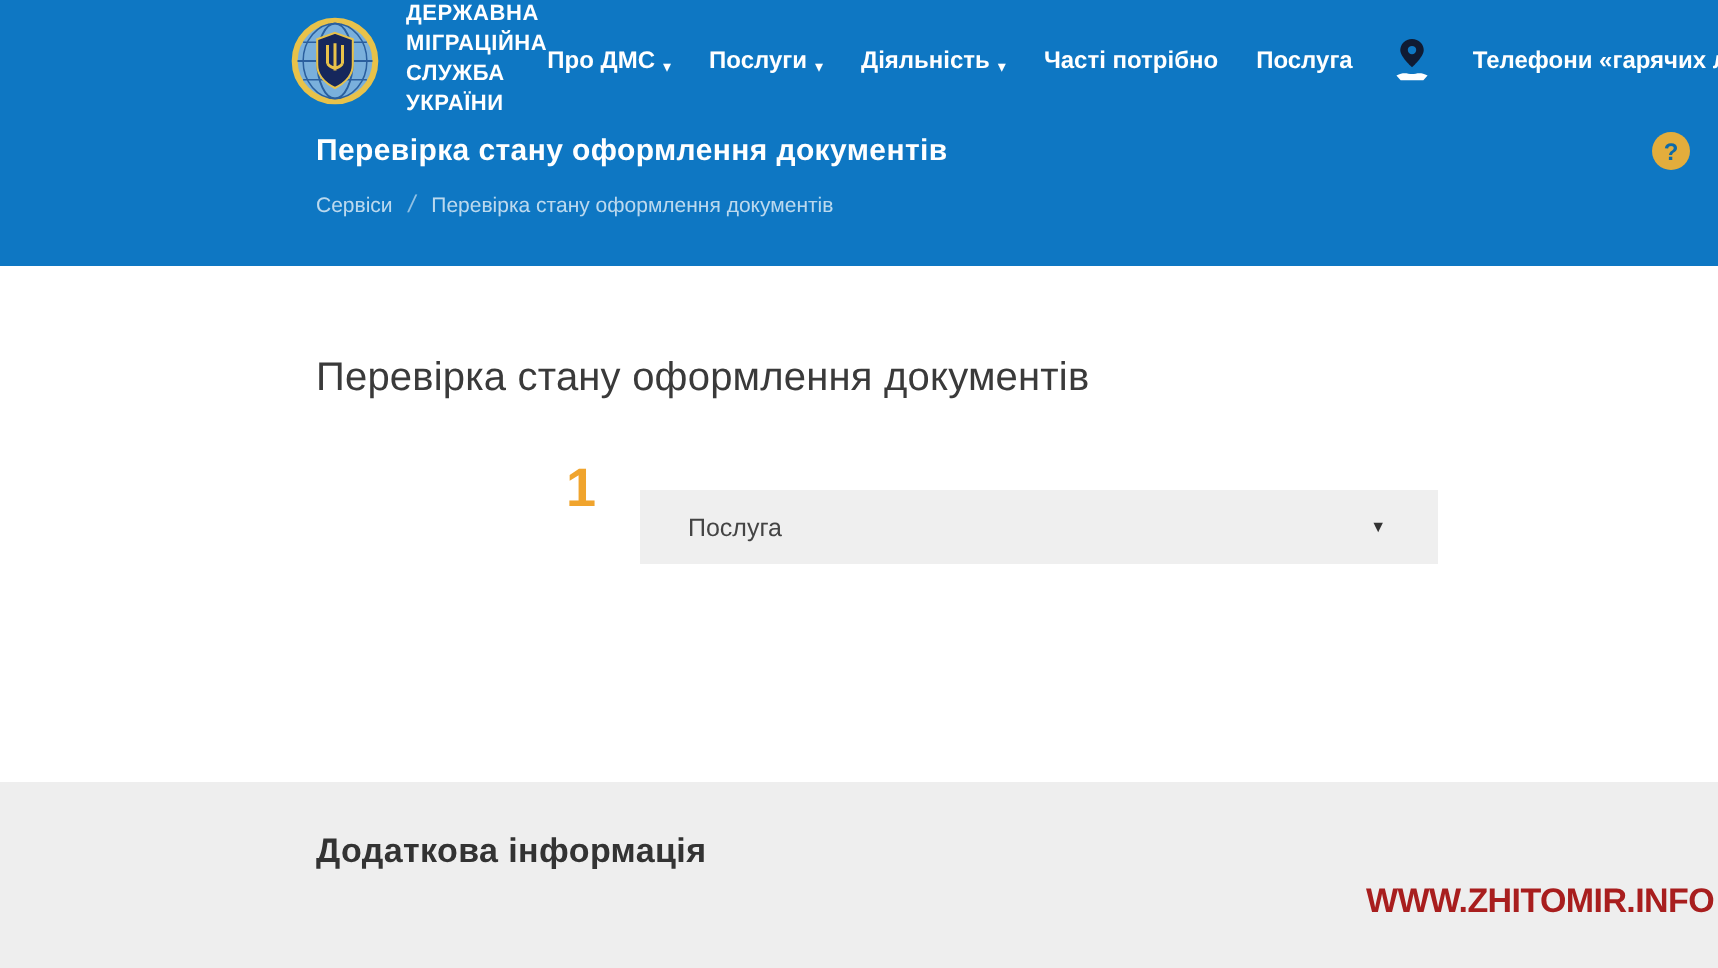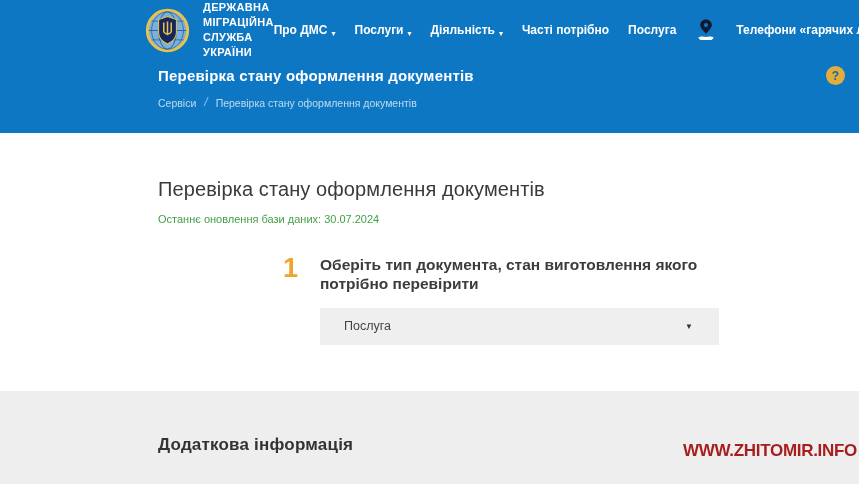--- a/index.html
+++ b/index.html
@@ -29,21 +29,21 @@
   .last-update { margin-top: 12px; color: #43a047; font-size: 11px; }
   .step { display: flex; margin-top: 30px; margin-left: 125px; }
   .step-num { width: 37px; color: #f0a42d; font-size: 27px; font-weight: bold; line-height: 1; flex: 0 0 auto; }
   .step-body { width: 399px; }
   .step-text { color: #3c3c3c; font-size: 15.5px; font-weight: bold; line-height: 1.25; max-width: 380px; }
   .select { margin-top: 14px; height: 37px; background: #efefef; border-radius: 0; display: flex; align-items: center; padding: 0 26px 0 24px; cursor: pointer; }
   .select-value { color: #444444; font-size: 12.5px; }
   .select-caret { margin-left: auto; color: #333333; font-size: 8px; }
 
   
-  .footer { background: #eeeeee; height: 77px; padding: 44px 14px 0 158px; position: relative; }
+  .footer { background: #eeeeee; height: 77px; padding: 25px 14px 0 158px; position: relative; }
   .footer-h { color: #333333; font-size: 17px; font-weight: bold; letter-spacing: .2px; }
   .watermark { position: absolute; right: 2px; bottom: 7px; color: #a81e1e; font-size: 17px; font-weight: bold; letter-spacing: -0.3px; }
 </style>
 </head>
 <body>
 
 <div class="header">
   <div class="header-top">
     <span class="logo">
       <svg viewBox="0 0 48 48" width="45" height="45">
@@ -100,26 +100,24 @@
 
   <div class="breadcrumb">
     <a href="#">Сервіси</a>
     <span class="sep">/</span>
     <span>Перевірка стану оформлення документів</span>
   </div>
 </div>
 
 <div class="main">
   <div class="h1">Перевірка стану оформлення документів</div>
-  <div class="last-update">Останнє оновлення бази даних: 30.07.2024</div>
 
   <div class="step">
     <div class="step-num">1</div>
     <div class="step-body">
-      <div class="step-text">Оберіть тип документа, стан виготовлення якого потрібно перевірити</div>
       <div class="select">
         <span class="select-value">Послуга</span>
         <span class="select-caret">▼</span>
       </div>
     </div>
   </div>
 </div>
 
 <div class="footer">
   <div class="footer-h">Додаткова інформація</div>

